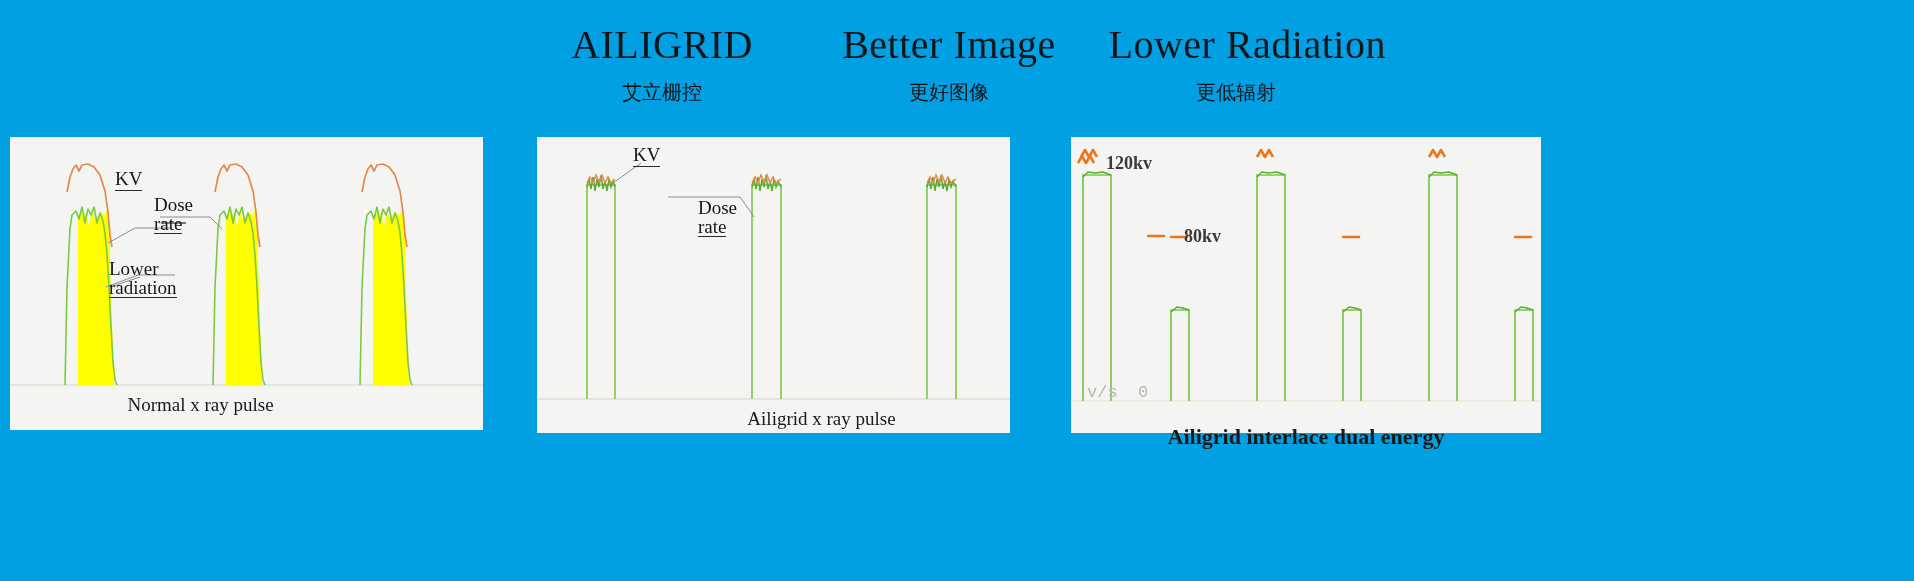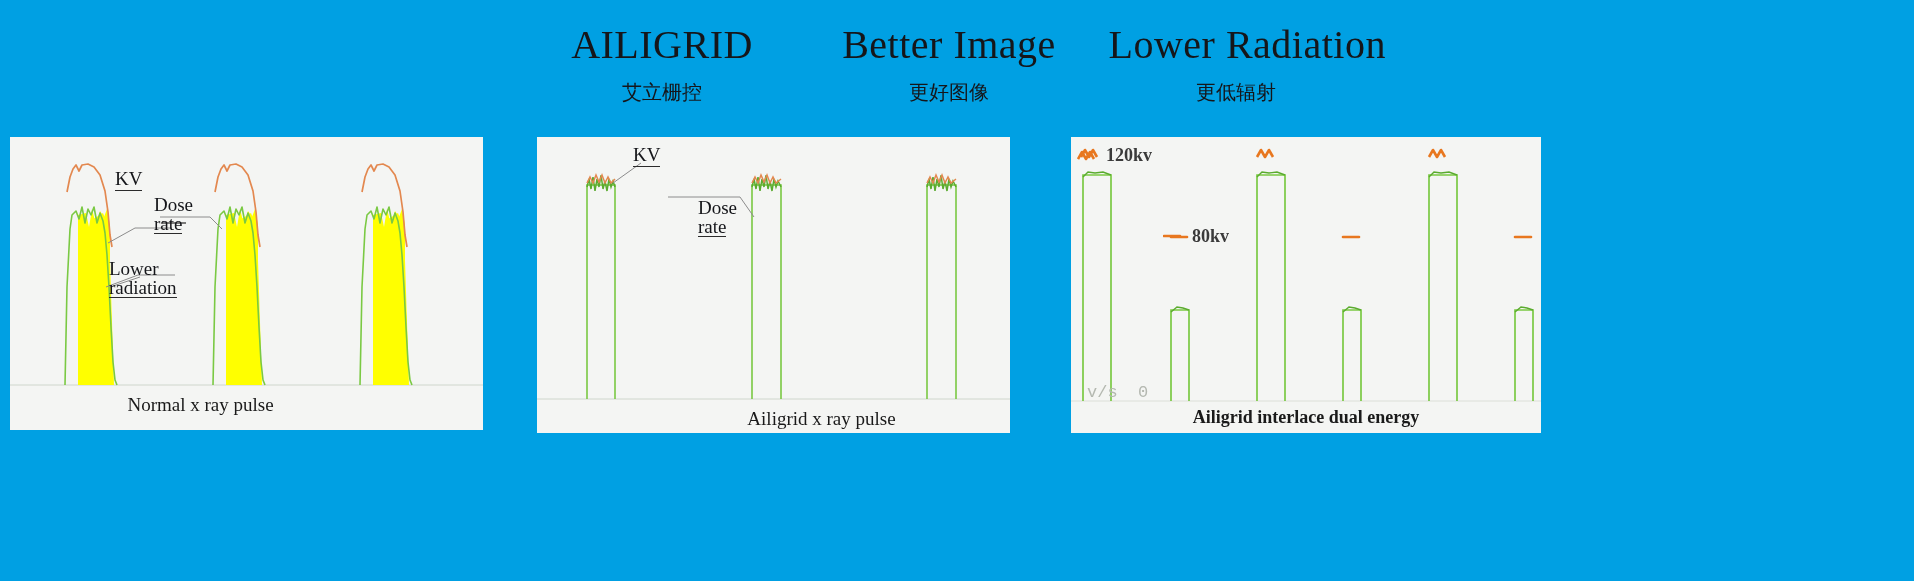--- a/index.html
+++ b/index.html
@@ -46,21 +46,21 @@
   .plot svg{display:block;width:100%;height:100%;}
 
   .caption{
     position:absolute;left:0;width:100%;
     text-align:center;
     font-family:"Liberation Serif",serif;
     font-size:19px;color:#1a1a1a;
   }
   #cap1{top:394px;}
   #cap2{top:408px;padding-left:48px;}
-  #cap3{top:407px;font-weight:bold;font-size:18px;}
+  #cap3{top:424px;font-weight:bold;font-size:22px;}
 
   .cap-abs{position:absolute;}
 </style>
 </head>
 <body>
 
 <div id="stage">
 
   <div id="header">
 
@@ -200,24 +200,24 @@
         </g>
       </svg>
     </div>
 
     <div class="cap-abs" style="left:6px;top:8px;display:flex;align-items:center;gap:9px;">
       <span style="display:inline-block;">
         <svg width="20" height="12" viewBox="0 0 20 12">
             <path d="M 1 10 L 5 3 L 9 10 L 13 3 L 17 10" fill="none" stroke="#e8771f" stroke-width="2.6" stroke-linejoin="round"></path>
           </svg>
       </span>
-      <span style="font-family:'Liberation Serif',serif;font-size:18px;font-weight:bold;color:#3a3a3a;">120kv</span>
-    </div>
-
-    <div class="cap-abs" style="left:92px;top:89px;display:flex;align-items:center;gap:9px;">
+      <span style="font-family:'Liberation Serif',serif;font-size:18px;font-weight:bold;color:#3a3a3a;margin-top:8px;">120kv</span>
+    </div>
+
+    <div class="cap-abs" style="left:76px;top:89px;display:flex;align-items:center;gap:17px;">
       <span style="display:inline-block;">
         <svg width="20" height="12" viewBox="0 0 20 12">
             <path d="M 1 6 L 17 6" fill="none" stroke="#e8771f" stroke-width="2.6" stroke-linecap="round"></path>
           </svg>
       </span>
       <span style="font-family:'Liberation Serif',serif;font-size:18px;font-weight:bold;color:#3a3a3a;">80kv</span>
     </div>
 
     <div class="cap-abs" style="left:16px;top:246px;font-family:Liberation Mono, monospace;font-size:17px;color:#b4b8b0;white-space:pre;">v/s  0</div>
   </div>

